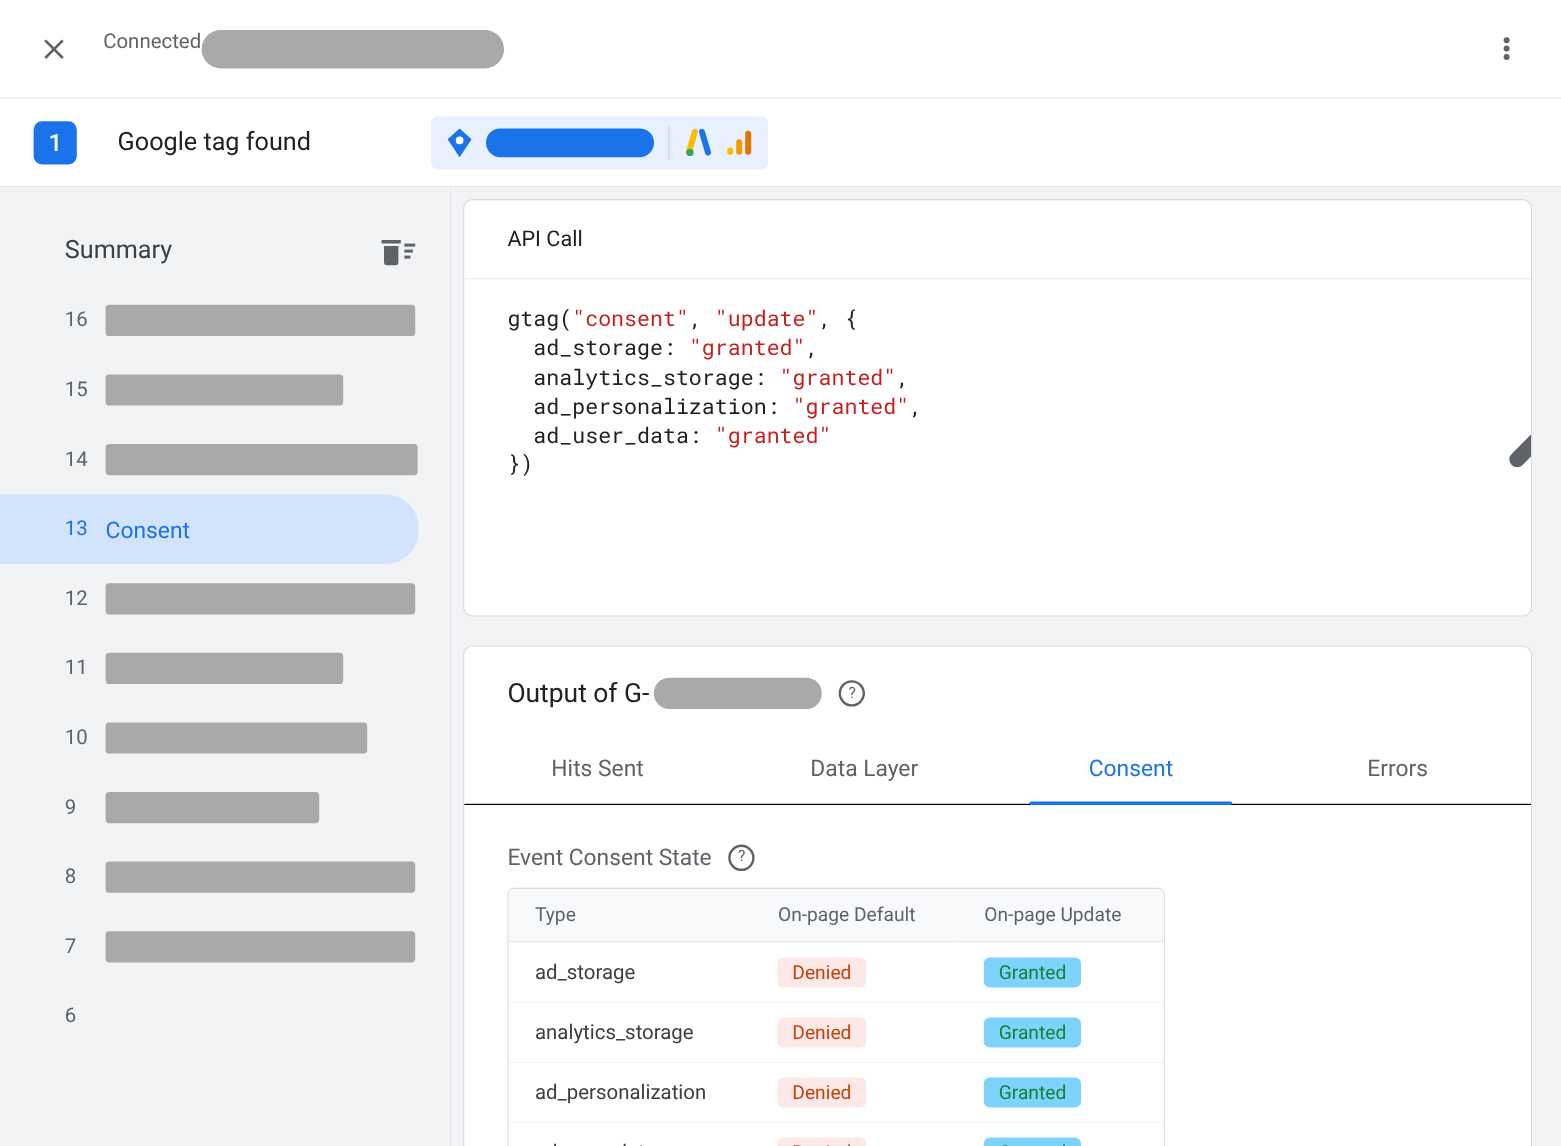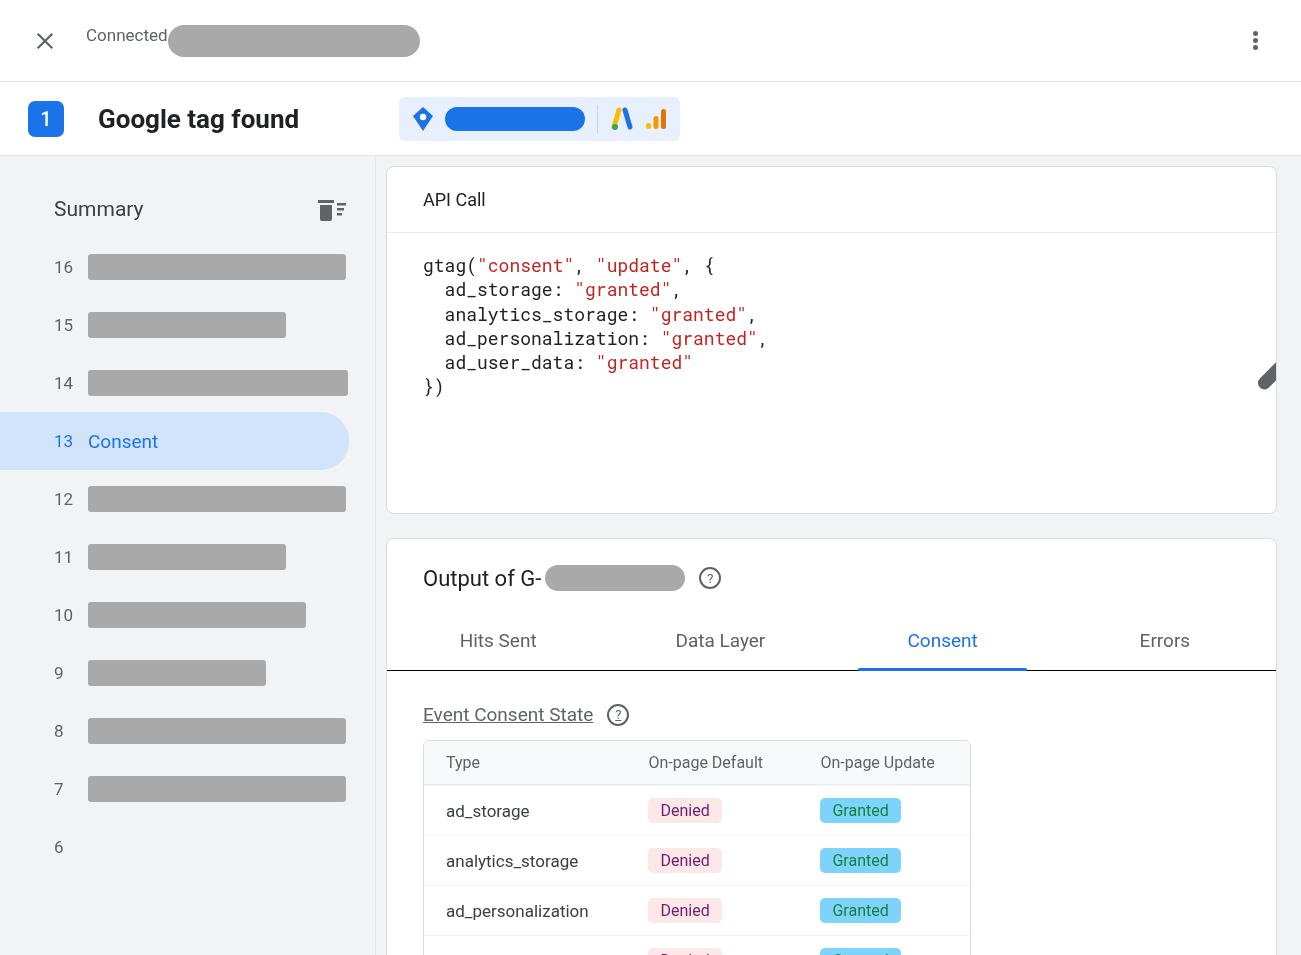--- a/index.html
+++ b/index.html
@@ -54,21 +54,21 @@
   .badge-one {
     width: 36px; height: 36px;
     border-radius: 7px;
     background: #1a73e8;
     color: #fff;
     font-size: 20px;
     font-weight: 500;
     display: flex; align-items: center; justify-content: center;
     margin-right: 34px;
   }
-  .tagrow h2 { font-size: 26px; font-weight: 700; color: #202124; margin-right: 100px; }
+  .tagrow h2 { font-size: 21px; font-weight: 400; color: #202124; margin-right: 100px; }
   .tag-chip {
     display: flex; align-items: center;
     background: #e8f0fe;
     border-radius: 6px;
     padding: 6px 12px;
     height: 44px;
   }
   .gtag-icon {
     width: 24px; height: 26px; margin-right: 10px;
     display: inline-block;
@@ -188,21 +188,21 @@
     position: absolute;
     left: 12%; right: 12%; bottom: -1px;
     height: 3px;
     background: #1a73e8;
     border-radius: 2px;
   }
 
   .subhead {
     display: flex; align-items: center;
     padding: 32px 56px 14px 36px;
-    font-size: 19px; color: #5f6368; text-decoration: underline;
+    font-size: 19px; color: #5f6368;
   }
   .subhead .help-circle { margin-left: 14px; }
 
   .ctable {
     margin: 0 36px 32px 36px;
     border: 1px solid #dadce0;
     border-radius: 6px;
     width: 548px;
     border-collapse: separate;
     border-spacing: 0;
@@ -223,21 +223,21 @@
     border-top: 1px solid #f1f3f4;
     color: #3c4043;
     font-size: 17px;
   }
   .chip {
     display: inline-block;
     padding: 3px 12px;
     border-radius: 5px;
     font-size: 16px;
   }
-  .chip.denied { background: #fce8e6; color: #701a75; }
+  .chip.denied { background: #fce8e6; color: #c2410c; }
   .chip.granted { background: #7dd3fc; color: #188038; }
 </style>
 </head>
 <body>
 
 <div class="topbar">
   <div class="close-x">
     <svg viewBox="0 0 24 24">
         <line x1="4" y1="4" x2="20" y2="20"></line>
         <line x1="20" y1="4" x2="4" y2="20"></line>

